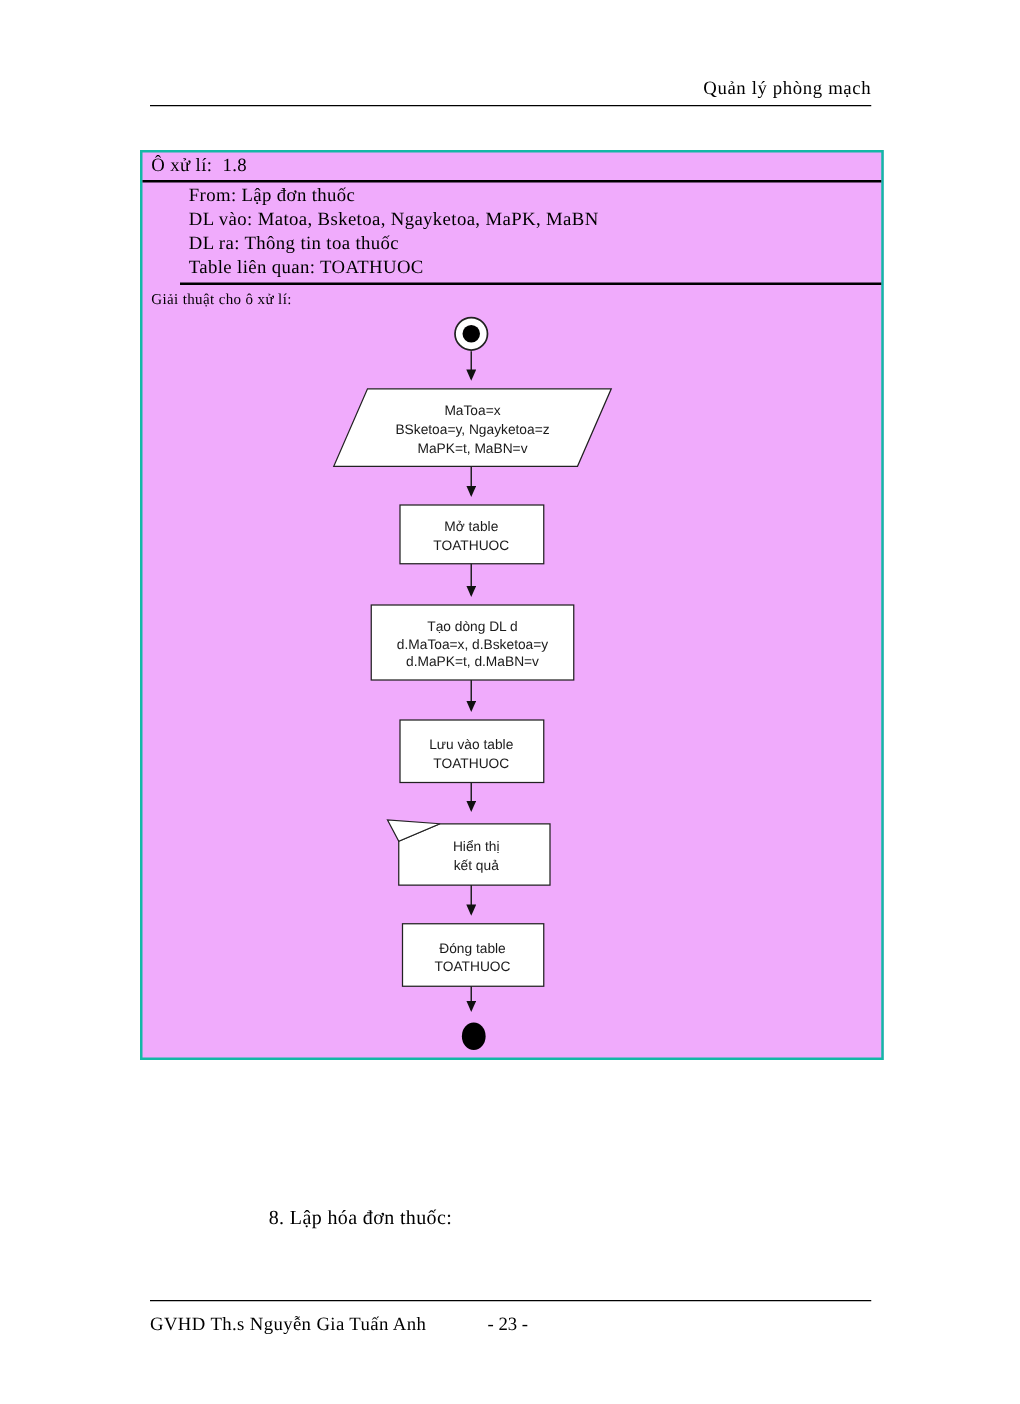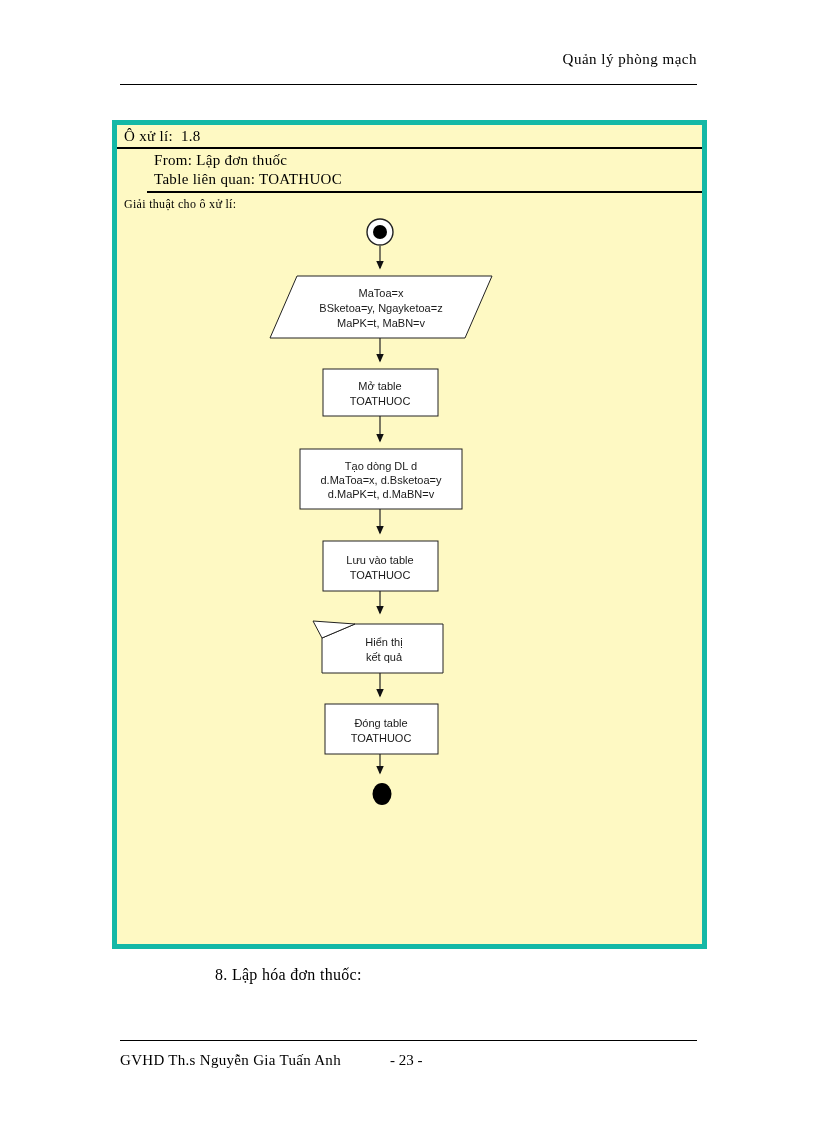--- a/index.html
+++ b/index.html
@@ -4,29 +4,29 @@
 <style>
   html,body{margin:0;padding:0;}
   body{
     width:816px;height:1123px;position:relative;background:#ffffff;color:#000;
     font-family:"Liberation Serif","DejaVu Serif",serif;
     overflow:hidden;
   }
   .pre{white-space:pre-wrap;}
 
   .header-title{
-    position:absolute;top:51px;right:119px;font-size:15px;letter-spacing:.5px;
+    position:absolute;top:63px;right:119px;font-size:15px;letter-spacing:.5px;
   }
   .rule{position:absolute;left:120px;width:577px;height:1px;background:#000;}
   .rule.top{top:84px;}
   .rule.bottom{top:1040px;}
 
   .process-box{
-    position:absolute;left:112px;top:120px;width:595px;height:829px;
-    border:5px solid #14b8a6;box-sizing:border-box;background:#fef9c3;
+    position:absolute;left:112px;top:120px;width:595px;height:728px;
+    border:2px solid #14b8a6;box-sizing:border-box;background:#f0abfc;
   }
   .pb-row1{
     height:24px;line-height:23px;font-size:15px;padding-left:7px;
     border-bottom:2px solid #000;box-sizing:border-box;letter-spacing:.3px;
   }
   .pb-row2{
     padding:2px 6px 2px 7px;border-bottom:2px solid #000;box-sizing:border-box;margin-left:30px;
   }
   .pb-row2 .detail-line{font-size:15px;line-height:19px;letter-spacing:.3px;}
   .pb-row3{position:relative;height:633px;}
@@ -50,20 +50,22 @@
 </head>
 <body>
 
 <div class="header-title pre">Quản lý phòng mạch</div>
 <div class="rule top"></div>
 
 <div class="process-box">
   <div class="pb-row1 pre">Ô xử lí:  1.8</div>
   <div class="pb-row2">
     <div class="detail-line pre">From: Lập đơn thuốc</div>
+    <div class="detail-line pre">DL vào: Matoa, Bsketoa, Ngayketoa, MaPK, MaBN</div>
+    <div class="detail-line pre">DL ra: Thông tin toa thuốc</div>
     <div class="detail-line pre">Table liên quan: TOATHUOC</div>
   </div>
   <div class="pb-row3">
     <div class="algo-label pre">Giải thuật cho ô xử lí:</div>
 
     <svg class="flow-svg" width="593" height="620" viewBox="0 0 593 620">
       <defs>
         <marker id="arrowhead" markerWidth="9" markerHeight="9" refX="7.5" refY="4" orient="auto" markerUnits="userSpaceOnUse">
           <path d="M0,0 L9,4 L0,8 Z" fill="#111"></path>
         </marker>

